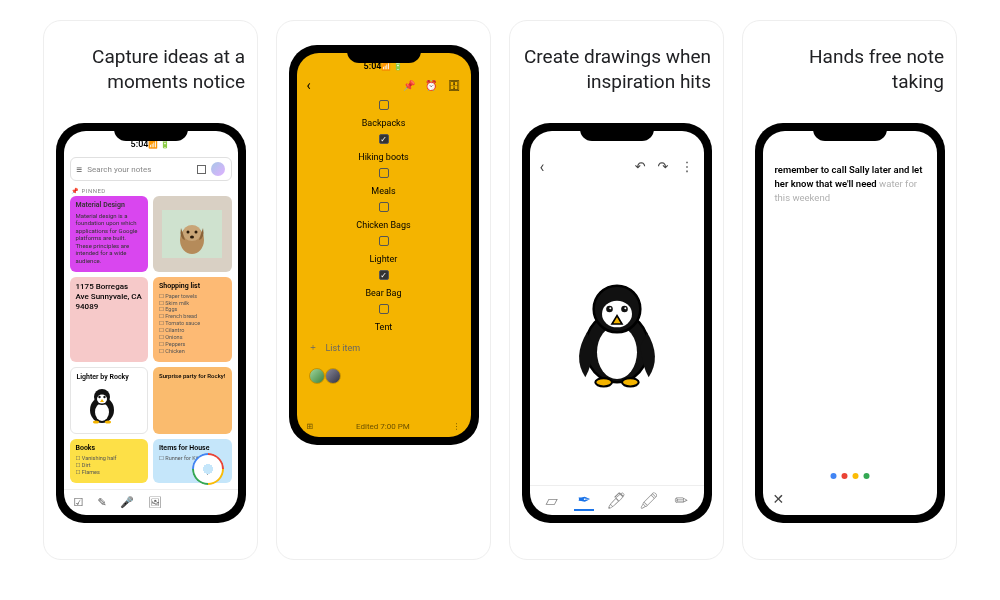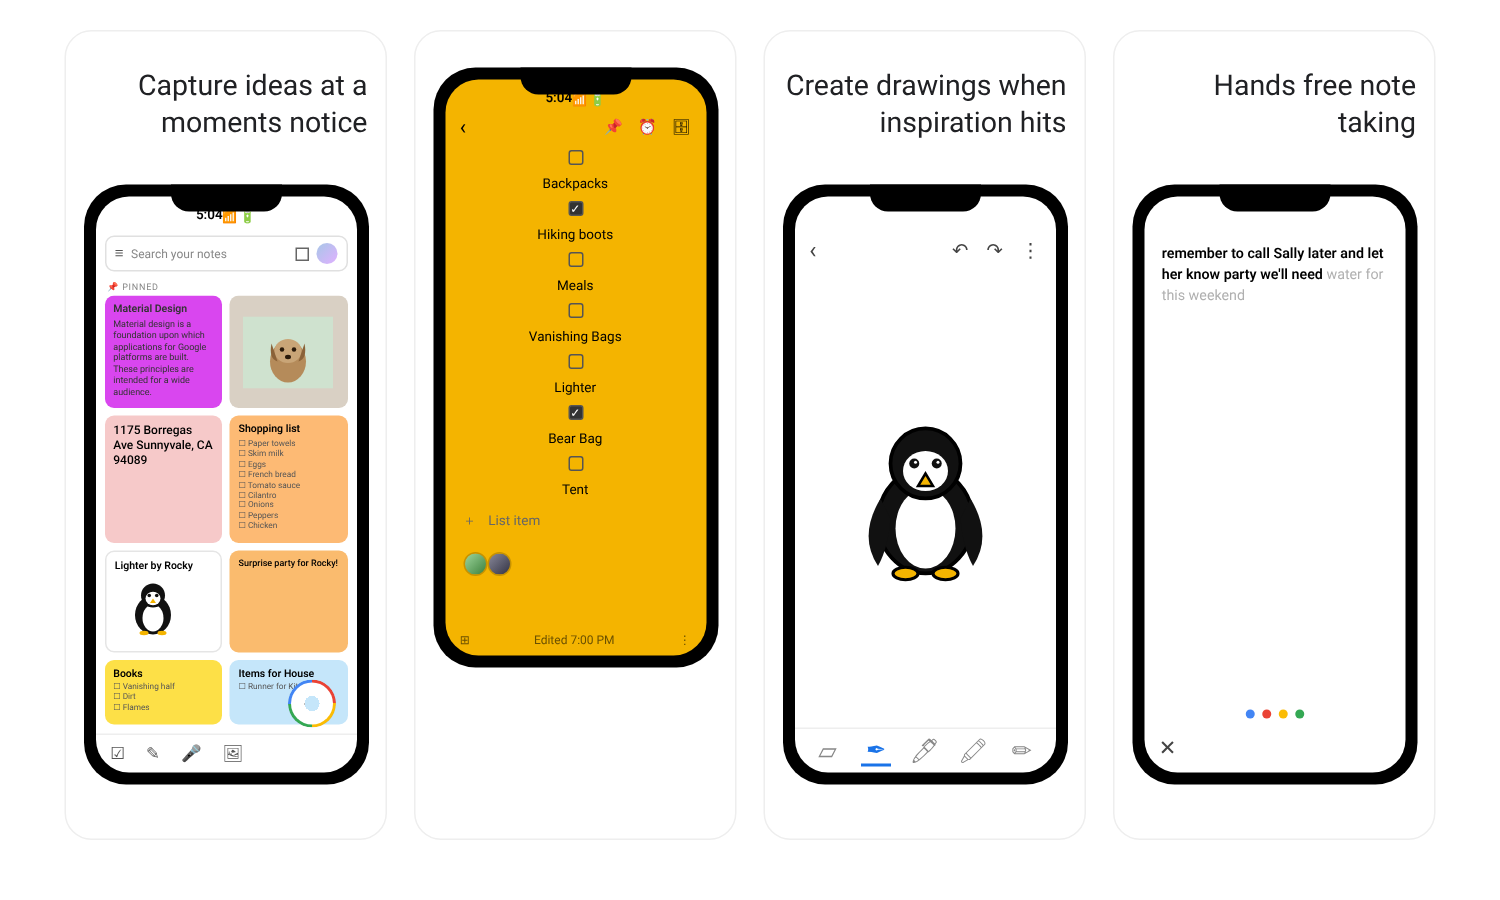--- a/index.html
+++ b/index.html
@@ -284,21 +284,21 @@
         <div class="p2-item">
             <span class="chk checked">✓</span>
             <span>Hiking boots</span>
           </div>
         <div class="p2-item">
             <span class="chk"></span>
             <span>Meals</span>
           </div>
         <div class="p2-item">
             <span class="chk"></span>
-            <span>Vanishing Bags</span>
+            <span>Chicken Bags</span>
           </div>
         <div class="p2-item">
             <span class="chk"></span>
             <span>Lighter</span>
           </div>
         <div class="p2-item">
             <span class="chk checked">✓</span>
             <span>Bear Bag</span>
           </div>
         <div class="p2-item">
@@ -371,21 +371,21 @@
 <div class="card">
   <div class="headline">Hands free note taking</div>
   <div class="phone p4">
     <div class="notch"></div>
     <div class="screen">
       <div class="statusbar" style="visibility:hidden">
           <span></span>
           <span></span>
         </div>
       <div class="p4-text">
-        <b>remember to call Sally later and let her know party we'll need</b><span class="light"> water for this weekend</span>
+        <b>remember to call Sally later and let her know that we'll need</b><span class="light"> water for this weekend</span>
       </div>
       <div class="assistant-dots">
         <span class="adot ad1"></span>
           <span class="adot ad2"></span>
           <span class="adot ad3"></span>
           <span class="adot ad4"></span>
       </div>
       <div class="p4-close">✕</div>
     </div>
   </div>

